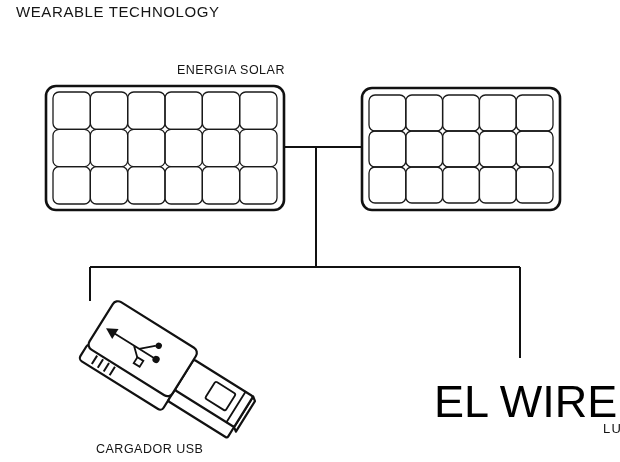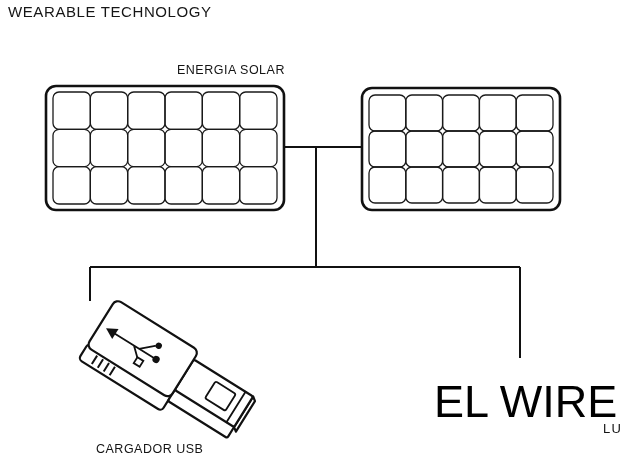--- a/index.html
+++ b/index.html
@@ -3,21 +3,21 @@
 <meta charset="utf-8">
 <style>
   html,body { margin:0; padding:0; background:#ffffff; }
   .canvas {
     position:relative; width:620px; height:462px; background:#ffffff;
     font-family:"Liberation Sans", sans-serif; color:#111; overflow:hidden;
   }
   .canvas svg { position:absolute; left:0; top:0; }
 
   .title {
-    position:absolute; left:8px; top:3px;
+    position:absolute; left:16px; top:3px;
     font-size:15px; letter-spacing:0.6px; font-weight:500; color:#161616;
   }
   .label { position:absolute; font-size:12.5px; letter-spacing:0.5px; color:#141414; }
   .solar-label { left:177px; top:63px; }
   .usb-label   { left:96px;  top:442px; }
   .elwire {
     position:absolute; left:434px; top:376px;
     font-size:45px; font-weight:400; letter-spacing:0px; color:#000;
     white-space:nowrap;
   }

